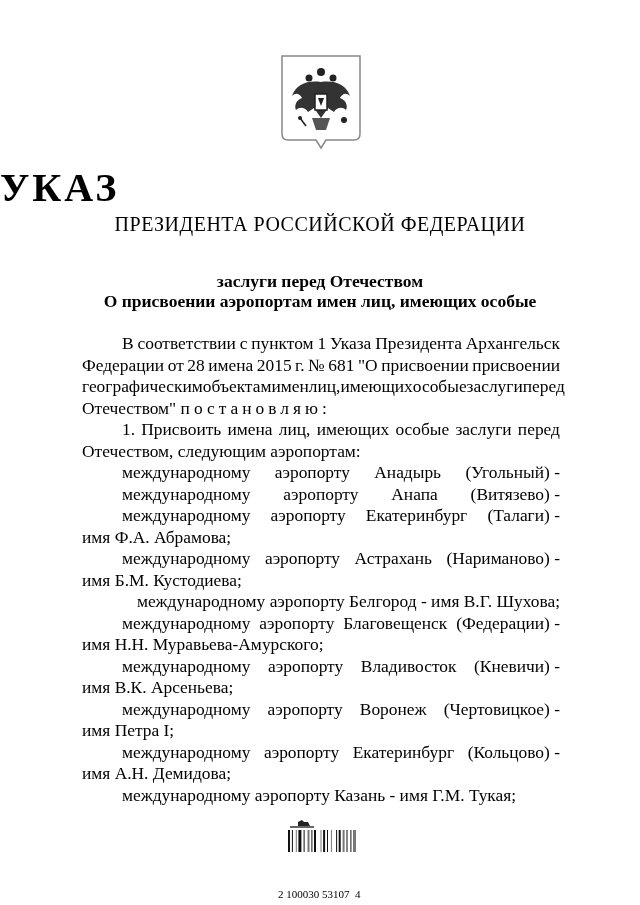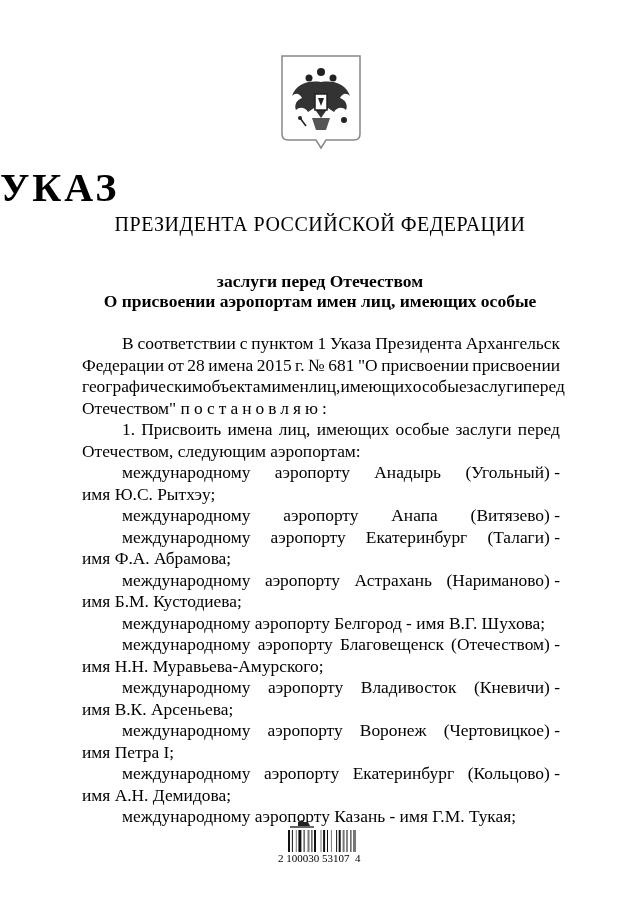--- a/index.html
+++ b/index.html
@@ -6,21 +6,21 @@
   body { width: 640px; height: 905px; position: relative; overflow: hidden; font-family: "Liberation Serif", serif; color: #000; }
   .emblem { position: absolute; left: 278px; top: 52px; width: 86px; height: 98px; }
   .title { position: absolute; top: 168px; left: 0; width: 640px; text-align: left; font-size: 40px; font-weight: bold; letter-spacing: 3px; line-height: 40px; }
   .subtitle { position: absolute; top: 212px; left: 0; width: 640px; text-align: center; font-size: 20px; letter-spacing: 0.5px; line-height: 24px; }
   .heading { position: absolute; top: 271px; left: 0; width: 640px; text-align: center; font-size: 17.5px; font-weight: bold; line-height: 20px; }
   .body { position: absolute; top: 333px; left: 82px; width: 478px; font-size: 17.4px; line-height: 21.5px; }
   .row { display: flex; justify-content: space-between; padding-left: 40px; white-space: nowrap; }
   .cont { white-space: nowrap; }
   .spaced { letter-spacing: 4px; }
   .barcode { position: absolute; left: 284px; top: 818px; width: 76px; height: 48px; }
-  .barcode-num { position: absolute; top: 852px; left: 278px; width: 90px; font-size: 11px; line-height: 12px; white-space: pre; font-family: "Liberation Serif", serif; }
+  .barcode-num { position: absolute; top: 888px; left: 278px; width: 90px; font-size: 11px; line-height: 12px; white-space: pre; font-family: "Liberation Serif", serif; }
 </style>
 </head>
 <body>
 
 <svg class="emblem" viewBox="0 0 86 98">
   <path d="M4 4 H82 V82 Q82 88 76 88 H48 L43 96 L38 88 H10 Q4 88 4 82 Z" fill="none" stroke="#888" stroke-width="1.5"></path>
   <g fill="#222">
     <circle cx="43" cy="20" r="4"></circle>
     <circle cx="31" cy="26" r="3.5"></circle>
     <circle cx="55" cy="26" r="3.5"></circle>
@@ -94,21 +94,20 @@
     <div class="cont">Отечеством, следующим аэропортам:</div>
   </div>
   <div id="airport-list">
       <div>
         <div class="row">
           <span>международному</span>
           <span>аэропорту</span>
           <span>Анадырь</span>
           <span>(Угольный) -</span>
         </div>
-        <div class="cont">имя Ю.С. Рытхэу;</div>
       </div>
       <div>
         <div class="row">
           <span>международному</span>
           <span>аэропорту</span>
           <span>Анапа</span>
           <span>(Витязево) -</span>
         </div>
       </div>
       <div>
@@ -123,28 +122,28 @@
       <div>
         <div class="row">
           <span>международному</span>
           <span>аэропорту</span>
           <span>Астрахань</span>
           <span>(Нариманово) -</span>
         </div>
         <div class="cont">имя Б.М. Кустодиева;</div>
       </div>
       <div>
-        <div class="cont" style="padding-left: 40px;">международному аэропорту Белгород - имя В.Г. Шухова;</div>
+        <div class="cont" style="padding-left: 40px; text-align: right;">международному аэропорту Белгород - имя В.Г. Шухова;</div>
       </div>
       <div>
         <div class="row">
           <span>международному</span>
           <span>аэропорту</span>
           <span>Благовещенск</span>
-          <span>(Отечеством) -</span>
+          <span>(Федерации) -</span>
         </div>
         <div class="cont">имя Н.Н. Муравьева-Амурского;</div>
       </div>
       <div>
         <div class="row">
           <span>международному</span>
           <span>аэропорту</span>
           <span>Владивосток</span>
           <span>(Кневичи) -</span>
         </div>

